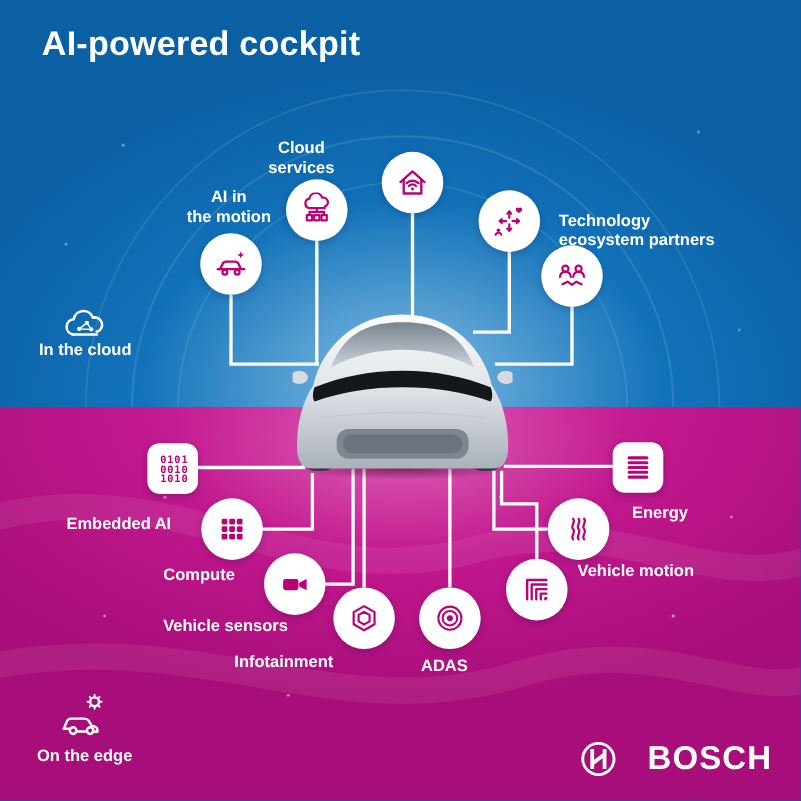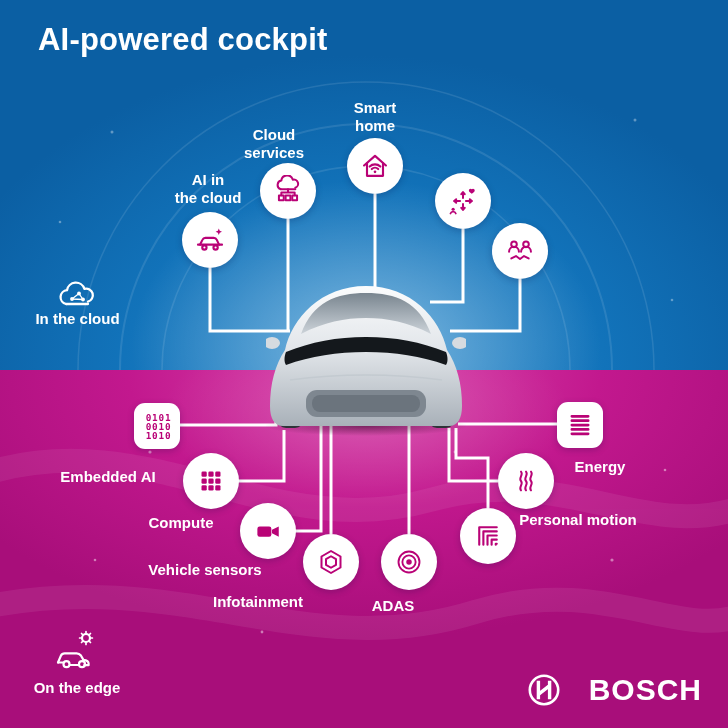--- a/index.html
+++ b/index.html
@@ -131,21 +131,21 @@
       <svg viewBox="0 0 24 24" width="32" height="32" stroke="#b90276" fill="none" stroke-width="1.6" stroke-linecap="round" stroke-linejoin="round">
         <path d="M4.5,15.5 l1.8,-3.6 Q7,10.4 8.6,10.4 h6.2 q1.6,0 2.3,1.5 l1.7,3.6"></path>
         <path d="M3,15.5 h18"></path>
         <circle cx="7.8" cy="17.6" r="1.6"></circle>
           <circle cx="16.2" cy="17.6" r="1.6"></circle>
         <path d="M18.6,3.4 l.7,1.7 1.7,.7 -1.7,.7 -.7,1.7 -.7,-1.7 -1.7,-.7 1.7,-.7 Z" fill="#b90276" stroke="none"></path>
       </svg>
     </span>
   </div>
   <div class="label" style="left:163px;top:171px;width:90px">AI in
-the cloud</div>
+the motion</div>
 
   <div class="node node-circle" style="left:260px;top:163px">
     <span>
       <svg viewBox="0 0 24 24" width="32" height="32" stroke="#b90276" fill="none" stroke-width="1.5" stroke-linecap="round" stroke-linejoin="round">
         <path d="M6.5,10.6 A3.3,3.3 0 0 1 7,4.2 A4.4,4.4 0 0 1 15.6,3.5 A3.2,3.2 0 0 1 17.5,9.6"></path>
         <path d="M6.5,10.6 H17.5"></path>
         <path d="M12,10.6 V13.2 M7,13.2 H17 M7,13.2 V15.2 M17,13.2 V15.2"></path>
         <rect x="5.2" y="15.4" width="3.6" height="3.6"></rect>
         <rect x="10.2" y="15.4" width="3.6" height="3.6"></rect>
         <rect x="15.2" y="15.4" width="3.6" height="3.6"></rect>
@@ -159,22 +159,20 @@
     <span>
       <svg viewBox="0 0 24 24" width="32" height="32" stroke="#b90276" fill="none" stroke-width="1.6" stroke-linecap="round" stroke-linejoin="round">
         <path d="M3.8,11.6 L12,4.4 L20.2,11.6"></path>
         <path d="M6,10 V19.4 H18 V10"></path>
         <circle cx="12" cy="16.4" r="1" fill="#b90276" stroke="none"></circle>
         <path d="M9.6,14.3 a3.4,3.4 0 0 1 4.8,0"></path>
         <path d="M8,12.4 a5.7,5.7 0 0 1 8,0"></path>
       </svg>
     </span>
   </div>
-  <div class="label" style="left:330px;top:99px;width:90px">Smart
-home</div>
 
   <div class="node node-circle" style="left:435px;top:173px">
     <span>
       <svg viewBox="0 0 24 24" width="32" height="32" stroke="#b90276" fill="none" stroke-width="1.5" stroke-linecap="round" stroke-linejoin="round">
         <path d="M12,9.8 V5.6 M12,14.2 V18.4 M9.8,12 H5.6 M14.2,12 H18.4"></path>
         <path d="M10.7,6.9 L12,5.4 L13.3,6.9"></path>
         <path d="M10.7,17.1 L12,18.6 L13.3,17.1"></path>
         <path d="M6.9,10.7 L5.4,12 L6.9,13.3"></path>
         <path d="M17.1,10.7 L18.6,12 L17.1,13.3"></path>
         <path d="M18.6,3.2 c.8,-.9 2.2,-.3 2.2,.9 c0,.9 -1.2,1.8 -2.2,2.4 c-1,-.6 -2.2,-1.5 -2.2,-2.4 c0,-1.2 1.4,-1.8 2.2,-.9 Z" fill="#b90276" stroke="none"></path>
@@ -188,20 +186,22 @@
     <span>
       <svg viewBox="0 0 24 24" width="32" height="32" stroke="#b90276" fill="none" stroke-width="1.5" stroke-linecap="round" stroke-linejoin="round">
         <circle cx="7.5" cy="7" r="2.1"></circle>
           <circle cx="16.5" cy="7" r="2.1"></circle>
         <path d="M3.8,12.6 a3.7,3.7 0 0 1 7.4,0"></path>
         <path d="M12.8,12.6 a3.7,3.7 0 0 1 7.4,0"></path>
         <path d="M5.5,17.6 l3.5,-1.8 3,2.2 3,-2.2 3.5,1.8"></path>
       </svg>
     </span>
   </div>
+  <div class="label label-left" style="left:508px;top:192px;width:190px">Technology
+ecosystem partners</div>
 
   <div class="node node-square" style="left:134px;top:403px">
     <span>
       <svg viewBox="0 0 24 24" width="32" height="32">
         <g fill="#b90276" font-family="'DejaVu Sans Mono',monospace" font-size="7" font-weight="bold" letter-spacing="0.6">
           <text x="3.5" y="8">0101</text>
             <text x="3.5" y="14.7">0010</text>
             <text x="3.5" y="21.4">1010</text>
         </g>
       </svg>
@@ -248,21 +248,21 @@
 
   <div class="node node-circle" style="left:381px;top:534px">
     <span>
       <svg viewBox="0 0 24 24" width="30" height="30" stroke="#b90276" fill="none" stroke-width="1.5">
         <circle cx="12" cy="12" r="8.4"></circle>
           <circle cx="12" cy="12" r="5.3"></circle>
         <circle cx="12" cy="12" r="2.2" fill="#b90276" stroke="none"></circle>
       </svg>
     </span>
   </div>
-  <div class="label" style="left:353px;top:597px;width:80px">ADAS</div>
+  <div class="label" style="left:364px;top:597px;width:80px">ADAS</div>
 
   <div class="node node-circle" style="left:460px;top:508px">
     <span>
       <svg viewBox="0 0 24 24" width="30" height="30" stroke="#b90276" fill="none" stroke-width="1.7" stroke-linecap="round" stroke-linejoin="round">
         <path d="M5,19 V5 H19"></path>
           <path d="M8.3,19 V8.3 H19"></path>
         <path d="M11.6,19 V11.6 H19"></path>
           <path d="M14.9,19 V14.9 H19"></path>
           <path d="M18.2,19 V18.2 H19"></path>
       </svg>
@@ -271,21 +271,21 @@
 
   <div class="node node-circle" style="left:498px;top:453px">
     <span>
       <svg viewBox="0 0 24 24" width="30" height="30" stroke="#b90276" fill="none" stroke-width="1.6" stroke-linecap="round">
         <path d="M8,4.5 c2.3,2.5 -2.3,5 0,7.5 c2.3,2.5 -2.3,5 0,7.5"></path>
         <path d="M12,4.5 c2.3,2.5 -2.3,5 0,7.5 c2.3,2.5 -2.3,5 0,7.5"></path>
         <path d="M16,4.5 c2.3,2.5 -2.3,5 0,7.5 c2.3,2.5 -2.3,5 0,7.5"></path>
       </svg>
     </span>
   </div>
-  <div class="label" style="left:508px;top:511px;width:140px">Personal motion</div>
+  <div class="label" style="left:508px;top:511px;width:140px">Vehicle motion</div>
 
   <div class="node node-square" style="left:557px;top:402px">
     <span>
       <svg viewBox="0 0 24 24" width="30" height="30" stroke="#b90276" fill="none" stroke-width="2.2" stroke-linecap="round">
         <path d="M5.5,5 H18.5 M5.5,8.5 H18.5 M5.5,12 H18.5 M5.5,15.5 H18.5 M5.5,19 H18.5"></path>
       </svg>
     </span>
   </div>
   <div class="label" style="left:545px;top:458px;width:110px">Energy</div>
 

